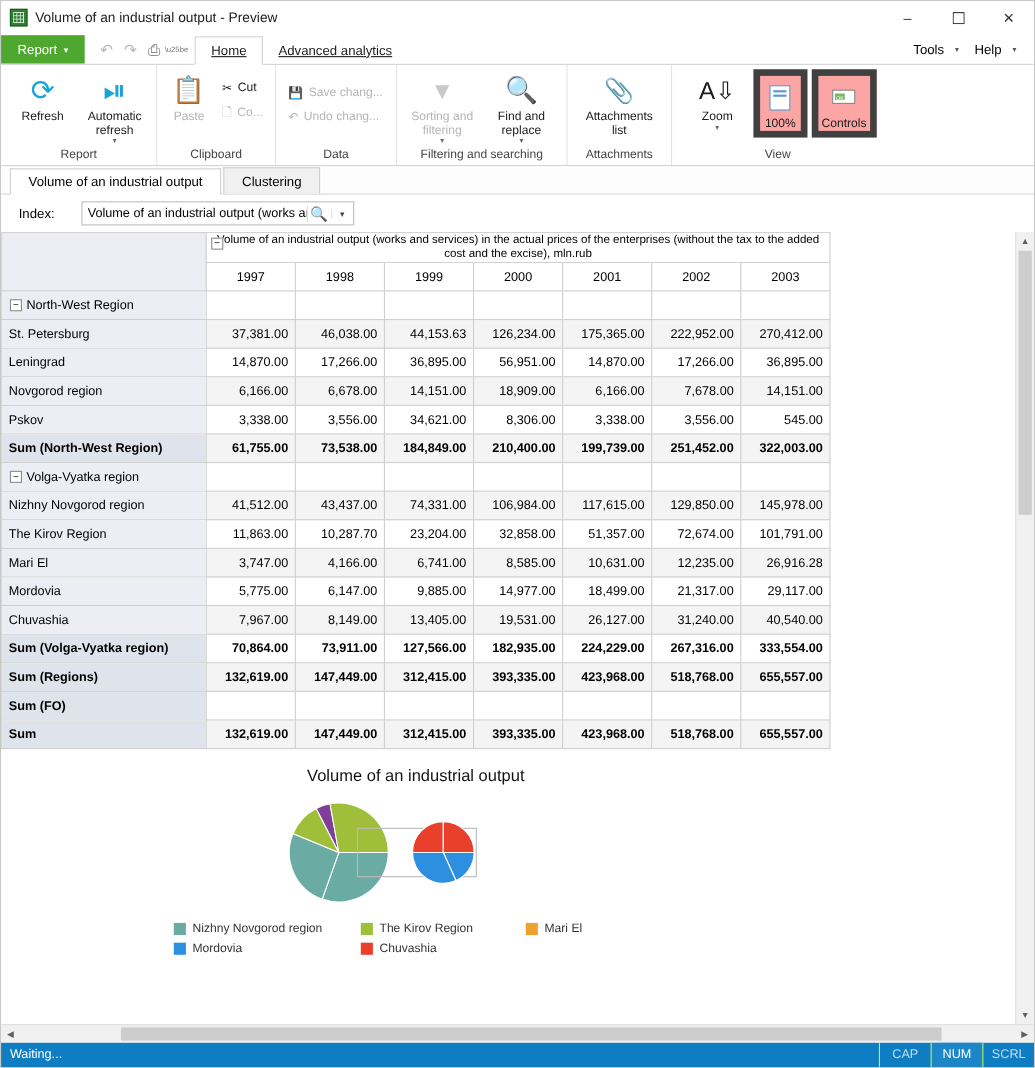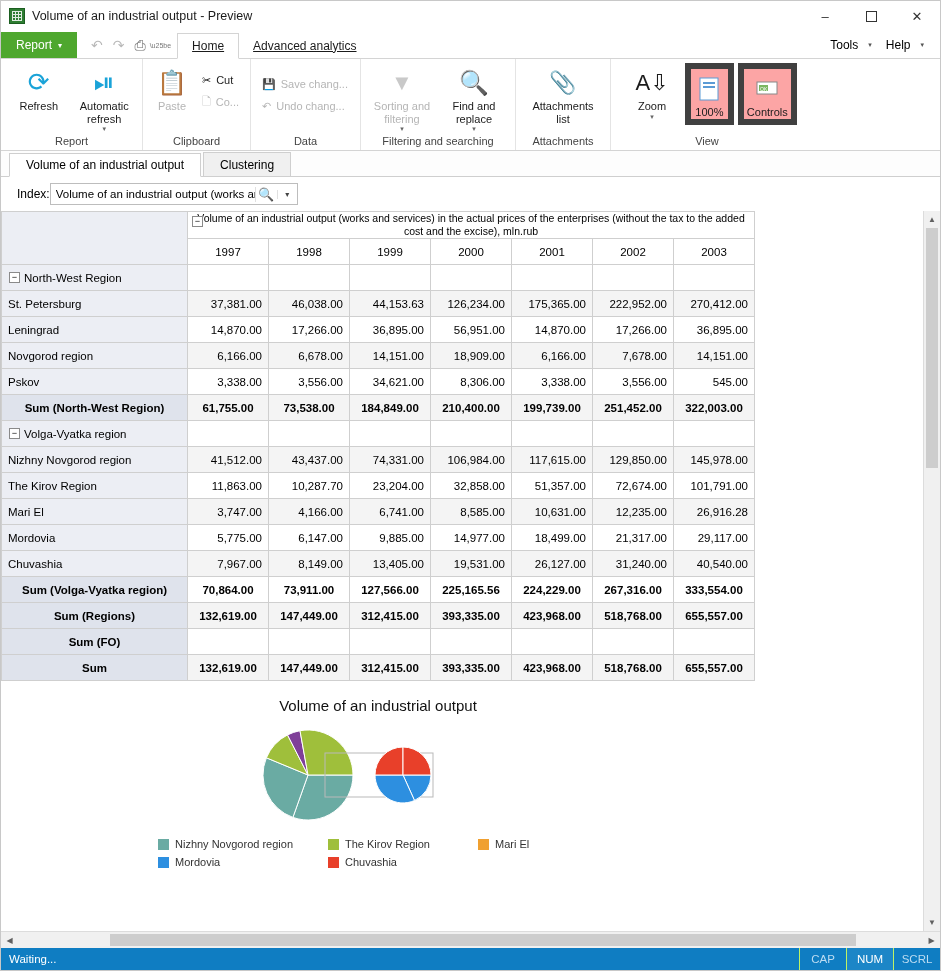--- a/index.html
+++ b/index.html
@@ -195,21 +195,21 @@
     background: #f0f0f0;
     margin-right: 2px;
   }
   .doctab.active { background: #ffffff; border-bottom: 1px solid #ffffff; position: relative; top: 1px; }
 
   
   .indexbar {
     height: 34px;
     display: flex; align-items: center;
     padding-left: 16px;
-    gap: 0;
+    gap: 24px;
     background: #ffffff;
     flex: 0 0 auto;
   }
   .indexbar .lbl { font-size: 12px; }
   .index-combo {
     display: flex; align-items: center;
     width: 248px; height: 22px;
     border: 1px solid #bdbdbd;
     background: #ffffff;
     font-size: 11.5px;
@@ -275,21 +275,21 @@
   td.rowlabel.group { padding-left: 22px; }
   td.rowlabel .exp {
     position: absolute; left: 7px; top: 7px;
     width: 11px; height: 11px;
     border: 1px solid #8a8a8a;
     background: #fff;
     font-size: 9px; line-height: 9px; text-align: center;
   }
   td.num { text-align: right; }
   tr.alt td.num { background: #f4f4f4; }
-  tr.sum td, tr.sum td.num { font-weight: bold; text-align: center; }
+  tr.sum td, tr.sum td.num { font-weight: bold; }
   tr.sum td.rowlabel { background: #dfe3ec; }
   tr.empty td.num { background: #ffffff; }
 
   
   .chartblock {
     width: 754px;
     padding-top: 16px;
     text-align: center;
   }
   .chart-title { font-size: 15px; color: #111; margin-bottom: 14px; }
@@ -704,21 +704,21 @@
             <td class="num">40,540.00</td>
           </tr>
 
           <tr class="sum">
             <td class="rowlabel">
               <span>Sum (Volga-Vyatka region)</span>
             </td>
             <td class="num">70,864.00</td>
             <td class="num">73,911.00</td>
             <td class="num">127,566.00</td>
-            <td class="num">225,165.56</td>
+            <td class="num">182,935.00</td>
             <td class="num">224,229.00</td>
             <td class="num">267,316.00</td>
             <td class="num">333,554.00</td>
           </tr>
 
           <tr class="sum alt">
             <td class="rowlabel">
               <span>Sum (Regions)</span>
             </td>
             <td class="num">132,619.00</td>

